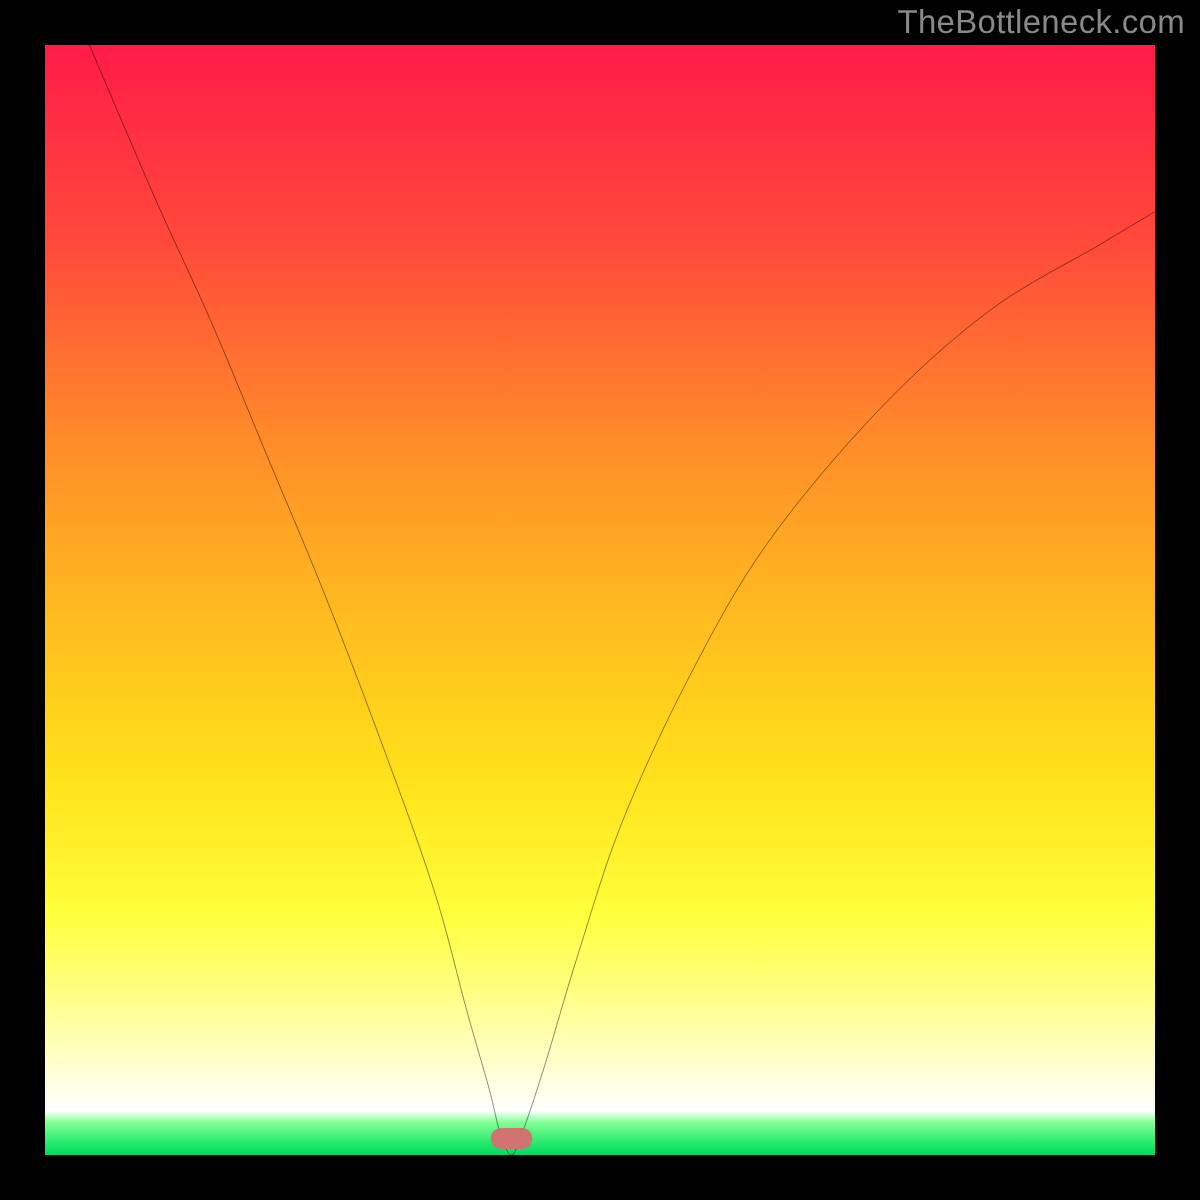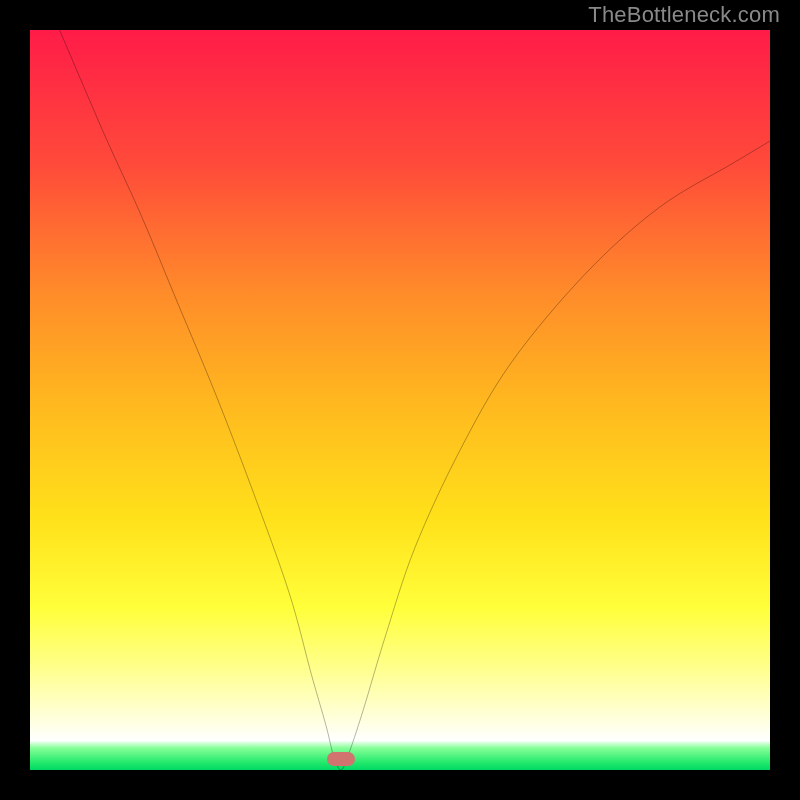--- a/index.html
+++ b/index.html
@@ -33,21 +33,21 @@
       #ffffd0 92%,
       #ffffff 96%,
       #88ff99 97%,
       #22e96b 99%,
       #00d866 100%
     );
   }
   .watermark {
     position: absolute;
     top: 2px;
-    right: 20px;
+    right: 10px;
     color: #898989;
     font-size: 22px;
     font-weight: 500;
     letter-spacing: 0.2px;
     user-select: none;
   }
   .curve {
     position: absolute;
     left: 30px;
     top: 30px;

